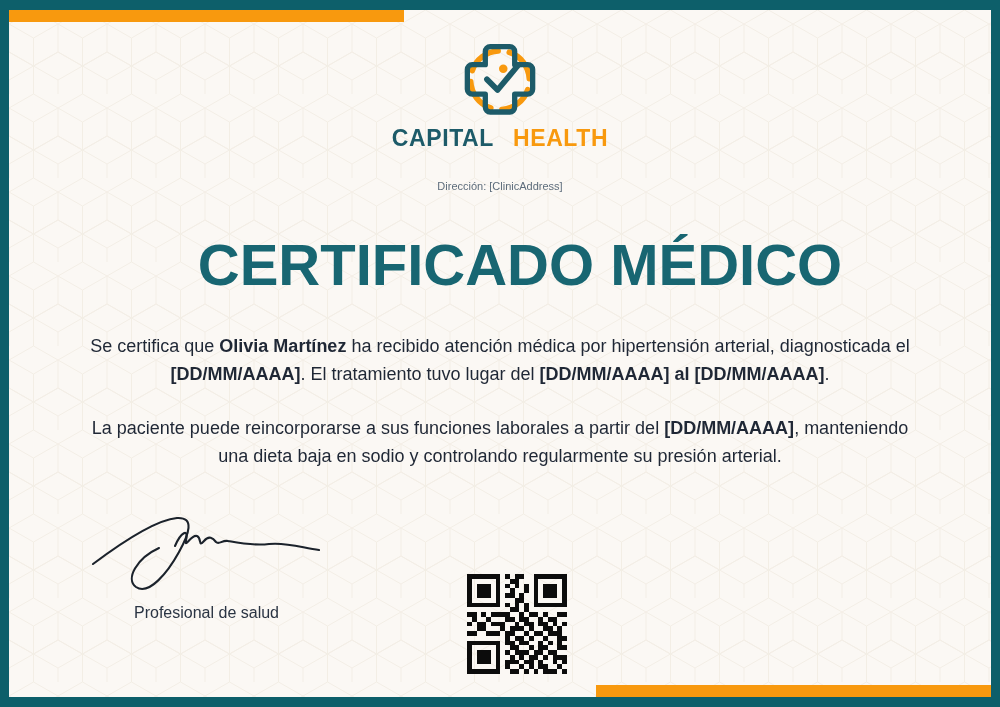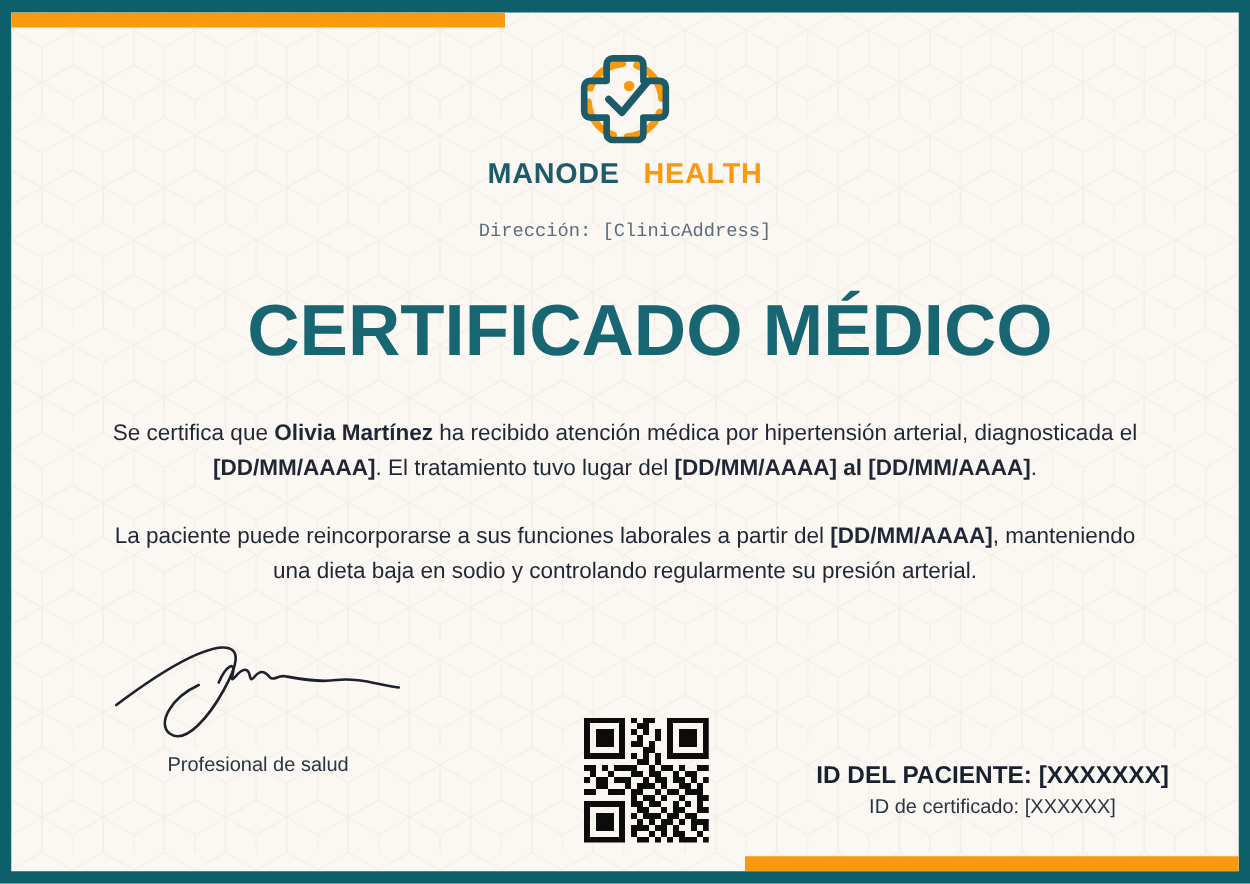--- a/index.html
+++ b/index.html
@@ -22,21 +22,21 @@
   }
   .bg-pattern{position:absolute;inset:0;width:100%;height:100%;pointer-events:none;}
   .accent{position:absolute;height:12px;width:395px;background:var(--orange);}
   .accent.top{top:0;left:0;}
   .accent.bottom{bottom:0;right:0;}
   .content{position:absolute;inset:0;text-align:center;}
   .logo{margin-top:31px;line-height:0;}
   .brand{margin-top:4px;font-size:23px;font-weight:700;letter-spacing:.6px;}
   .brand .cap{color:var(--teal-brand);}
   .brand .heal{color:var(--orange);margin-left:19px;}
-  .contact{margin-top:23px;font-size:15px;line-height:22px;color:var(--text-gray);font-family:Liberation Mono, monospace;}
+  .contact{margin-top:23px;font-size:11px;line-height:22px;color:var(--text-gray);}
   .title{margin:34px 0 0;font-size:58px;font-weight:600;letter-spacing:0;color:var(--teal-title);padding-left:40px;}
   .para{width:850px;margin:34px auto 0;font-size:18px;line-height:28px;color:var(--text-dark);}
   .para.p2{margin-top:26px;}
   .b{font-weight:700;}
   .sig-block{position:absolute;left:55px;top:498px;width:285px;text-align:center;}
   .sig-block svg{display:block;margin:0 auto;}
   .doc-name{margin-top:12px;font-size:19px;font-weight:700;color:#18222f;letter-spacing:.2px;}
   .doc-role{margin-top:4px;font-size:16px;color:#2a3443;}
   .qr{position:absolute;left:458px;top:564px;width:100px;height:100px;line-height:0;}
   .qr svg{fill:#0c0c0c;}
@@ -73,21 +73,21 @@
     <div class="logo">
       <svg width="82" height="80" viewBox="0 0 100 98" xmlns="http://www.w3.org/2000/svg">
         <circle cx="50" cy="48" r="36" fill="none" stroke="#f8990e" stroke-width="7" stroke-dasharray="42 14 43 14" stroke-dashoffset="-12" stroke-linecap="round"></circle>
         <path d="M38,7 h24 a6,6 0 0 1 6,6 v16 h16 a6,6 0 0 1 6,6 v24 a6,6 0 0 1 -6,6 h-16 v16 a6,6 0 0 1 -6,6 h-24 a6,6 0 0 1 -6,-6 v-16 h-16 a6,6 0 0 1 -6,-6 v-24 a6,6 0 0 1 6,-6 h16 v-16 a6,6 0 0 1 6,-6 z" fill="none" stroke="#1d5b69" stroke-width="6.5" stroke-linejoin="round"></path>
         <circle cx="54" cy="34" r="5.2" fill="#f8990e"></circle>
         <path d="M34,47 L47,60 L72,30" fill="none" stroke="#1d5b69" stroke-width="7" stroke-linecap="round" stroke-linejoin="round"></path>
       </svg>
     </div>
 
     <div class="brand">
-      <span class="cap">MANODE</span><span class="heal">HEALTH</span>
+      <span class="cap">CAPITAL</span><span class="heal">HEALTH</span>
     </div>
 
     <div class="contact">
       <div>Dirección: [ClinicAddress]</div>
     </div>
 
     <h1 class="title">CERTIFICADO MÉDICO</h1>
 
     <p class="para p1"><span>Se certifica que </span><span class="b">Olivia Martínez</span><span> ha recibido atención médica por hipertensión arterial, diagnosticada el </span><span class="b">[DD/MM/AAAA]</span><span>. El tratamiento tuvo lugar del </span><span class="b">[DD/MM/AAAA] al [DD/MM/AAAA]</span><span>.</span></p>
     <p class="para p2"><span>La paciente puede reincorporarse a sus funciones laborales a partir del </span><span class="b">[DD/MM/AAAA]</span><span>, manteniendo una dieta baja en sodio y controlando regularmente su presión arterial.</span></p>
@@ -336,24 +336,14 @@
         <rect x="9" y="20" width="1" height="1"></rect>
         <rect x="10" y="20" width="1" height="1"></rect>
         <rect x="12" y="20" width="1" height="1"></rect>
         <rect x="14" y="20" width="1" height="1"></rect>
         <rect x="16" y="20" width="1" height="1"></rect>
         <rect x="17" y="20" width="1" height="1"></rect>
         <rect x="18" y="20" width="1" height="1"></rect>
         <rect x="20" y="20" width="1" height="1"></rect>
       </svg></div>
 
-  <div class="id-block">
-    <div class="id-line1">
-      <span>ID DEL PACIENTE:</span>
-      <span>[XXXXXXX]</span>
-    </div>
-    <div class="id-line2">
-      <span>ID de certificado:</span>
-      <span>[XXXXXX]</span>
-    </div>
-  </div>
 
 </div>
 
 </body></html>

